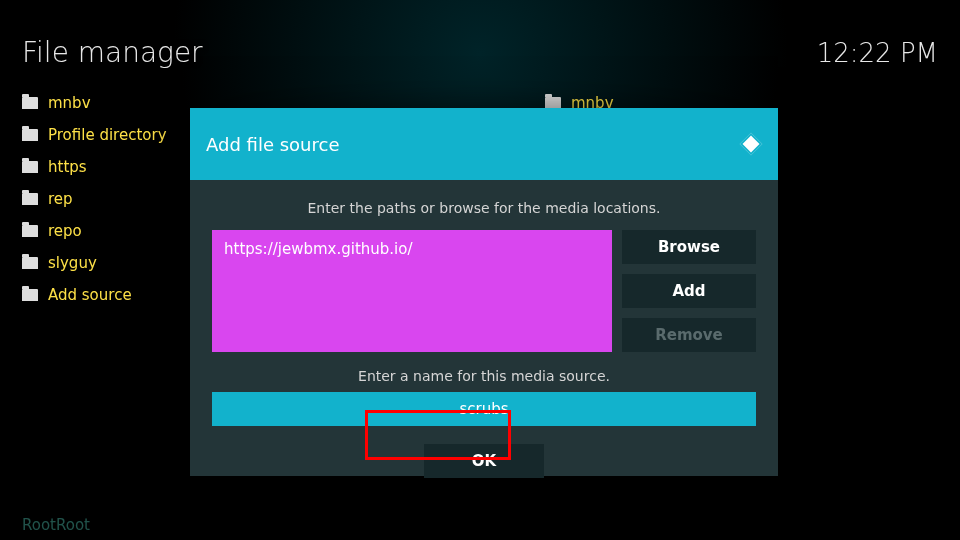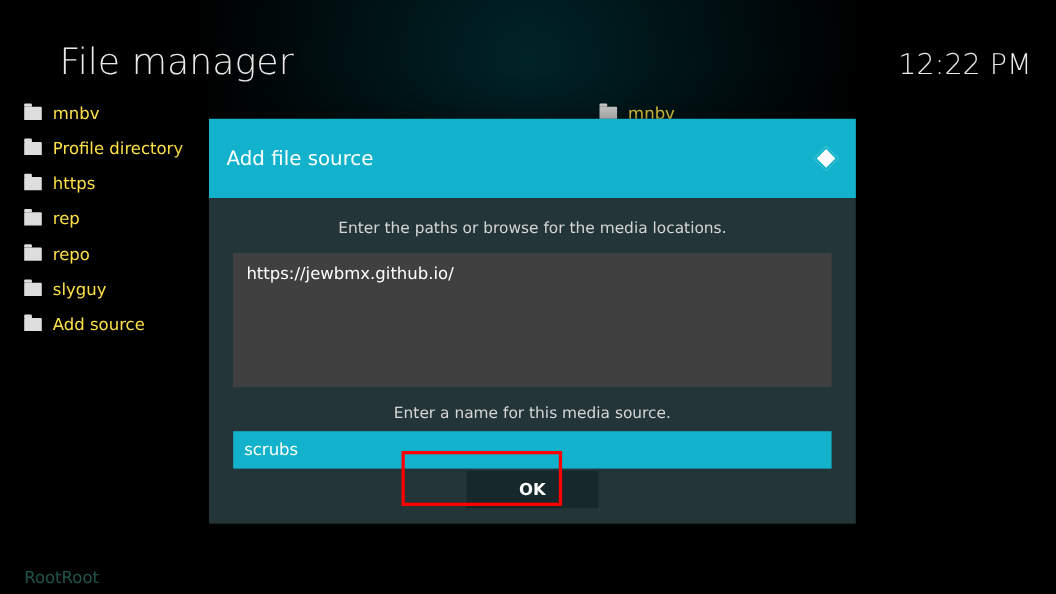--- a/index.html
+++ b/index.html
@@ -10,21 +10,21 @@
   .backdrop {
     position:absolute; inset:0;
     background: radial-gradient(circle at 50% 10%,
                  rgba(0,140,160,0.25) 0%, rgba(0,0,0,0.95) 45%);
     z-index:0;
   }
   .header {
     position:absolute; top:36px; left:22px; right:22px; z-index:1;
     display:flex; justify-content:space-between; align-items:baseline;
   }
-  .header .title { font-size:33px; font-weight:300; color:#e8e8e8; text-shadow:0 0 6px #000;margin-left:32px; }
+  .header .title { font-size:28px; font-weight:300; color:#e8e8e8; text-shadow:0 0 6px #000; }
   .header .clock { font-size:26px; font-weight:300; color:#e8e8e8; }
   .columns {
     position:absolute; top:80px; left:22px; right:22px; z-index:1;
     display:flex;
   }
   .col { flex:1; }
   .col-2 { margin-left:130px; }
   .file-row {
     display:flex; align-items:center; gap:10px;
     font-size:15px; color:#fde047; margin:14px 0;
@@ -55,39 +55,39 @@
   .kodi-icon span {
     
     display:block; width:16px; height:16px; transform:rotate(45deg);
     background:#fff; border:2px solid #12B2CC; position:absolute;
     left:3px; top:3px;
   }
   .modal-body { padding:20px 22px 18px; color:#d5d5d5; }
   .instr { text-align:center; margin-bottom:14px; font-size:14px; }
   .path-row { display:flex; gap:10px; }
   .path-box {
-    flex:1; background:#404040; padding:10px 12px; height:122px;
+    flex:1; background:#d946ef; padding:10px 12px; height:122px;
     overflow:auto;
   }
   .path-entry { color:#fff; margin-bottom:6px; }
   .btn-stack { width:134px; display:flex; flex-direction:column; gap:10px; }
   .btn {
     background:#16282b; color:#fff; text-align:center; padding:8px 0;
     font-weight:bold; cursor:pointer;
   }
   .btn.disabled { color:#5a6b6d; cursor:default; }
   .name-prompt { text-align:center; margin:16px 0 8px; font-size:14px; }
   .name-input {
     width:100%; background:#12B2CC; color:#fff; border:none;
-    padding:8px 10px; font-size:15px; font-family:inherit;
+    padding:8px 10px; text-align:center; font-size:15px; font-family:inherit;
     outline:none;
   }
   .name-input::placeholder { color:#fff; }
   .action-row {
-    margin-top:2px; display:flex; justify-content:center; gap:20px;
+    margin-top:18px; display:flex; justify-content:center; gap:20px;
   }
   .action-row .btn { width:120px; font-weight:bold; }
   .ok-hl {
     position:absolute; z-index:20;
     outline:3px solid #ff0000; pointer-events:none;
   }
   
   .footer {
     position:absolute; bottom:6px; left:22px; right:22px;
     display:flex; font-size:15px;
@@ -149,20 +149,25 @@
     <span class="kodi-icon">
         <span></span>
       </span>
   </div>
   <div class="modal-body">
     <div class="instr">Enter the paths or browse for the media locations.</div>
     <div class="path-row">
       <div class="path-box">
         <div class="path-entry">https://jewbmx.github.io/</div>
       </div>
+      <div class="btn-stack">
+        <div class="btn">Browse</div>
+        <div class="btn">Add</div>
+        <div class="btn disabled">Remove</div>
+      </div>
     </div>
     <div class="name-prompt">Enter a name for this media source.</div>
     <div style="position:relative;">
       <input class="name-input" value="scrubs" style="">
     </div>
     <div class="action-row">
       <div class="btn">OK</div>
     </div>
   </div>
 </div>

